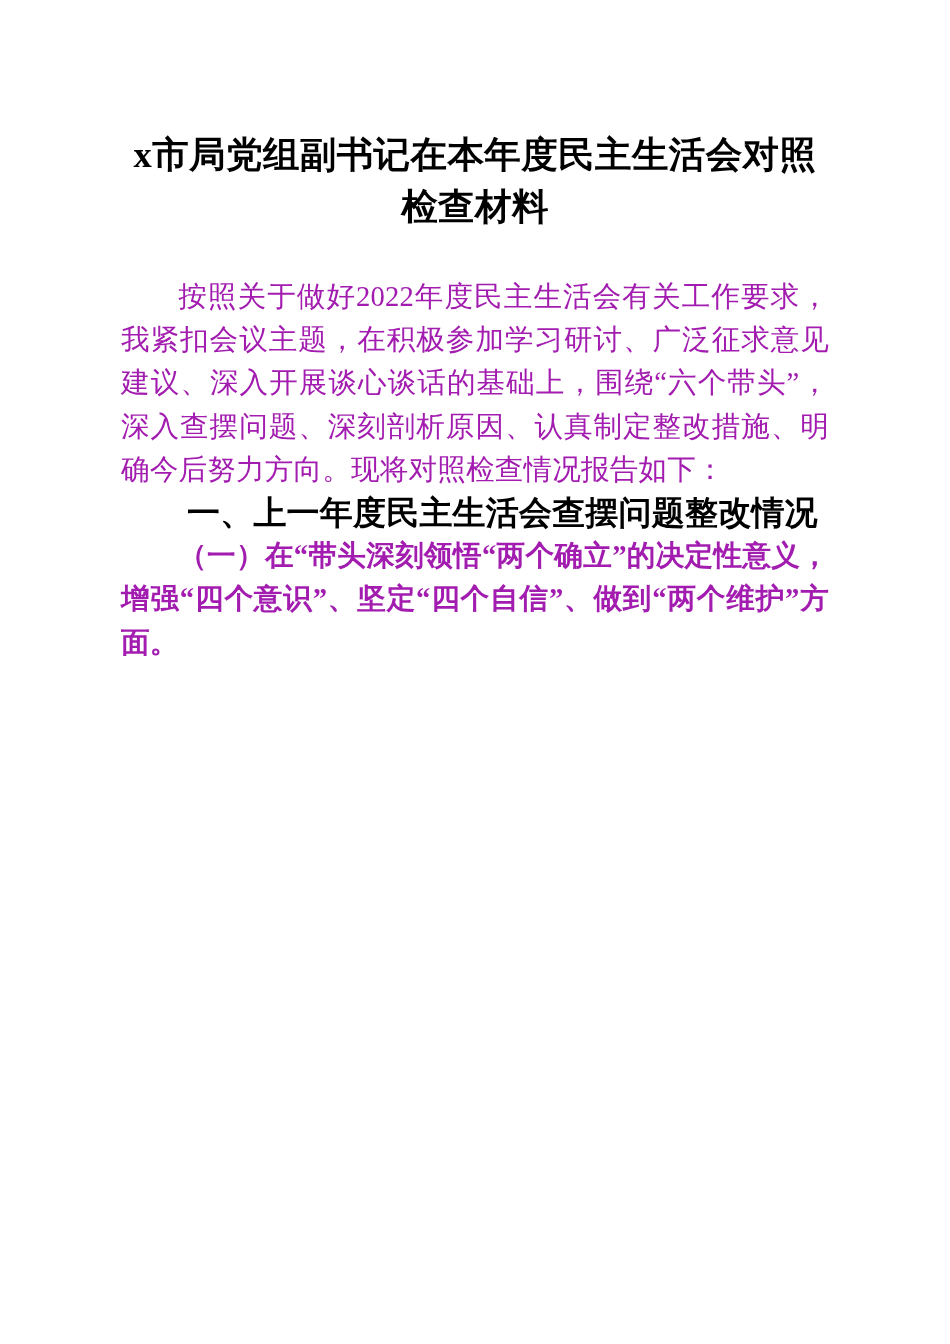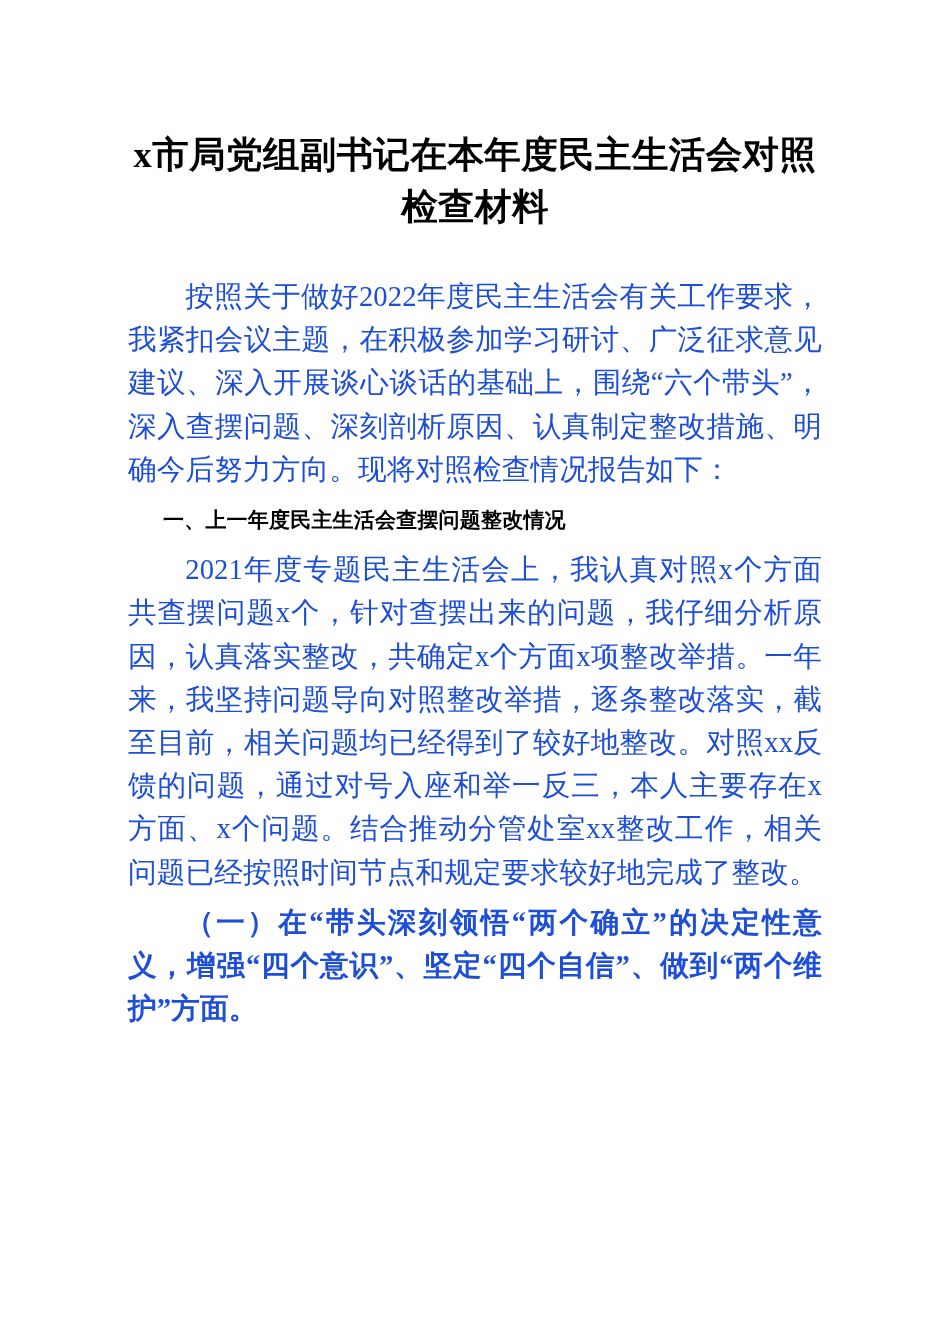--- a/index.html
+++ b/index.html
@@ -49,60 +49,59 @@
   }
 
   
   .body-p {
     font-family: "Liberation Serif", "DejaVu Serif", serif;
     font-size: 28.6px;
     line-height: 43.2px;
     text-align: justify;
     text-justify: inter-ideograph;
     text-indent: 2em;
-    margin: 7px;
+    margin: 0;
     letter-spacing: 0.15px;
-    color: #1d4ed8;
+    color: #a21caf;
     word-break: break-all;
   }
 
   .body-p.first {
     margin-top: 42px;
   }
 
   
   .body-p.strong {
     font-weight: bold;
   }
 
   
   .section-h {
     font-family: "Liberation Sans", "DejaVu Sans", sans-serif;
     font-weight: bold;
-    font-size: 21px;
+    font-size: 33px;
     line-height: 43.2px;
     text-indent: 2em;
     margin: 0;
     letter-spacing: 0.2px;
     color: #000;
     word-break: break-all;
   }
 </style>
 </head>
 <body>
 
 <div class="page">
   <div class="content">
 
     <h1 class="doc-title">x市局党组副书记在本年度民主生活会对照检查材料</h1>
 
     <p class="body-p first">按照关于做好2022年度民主生活会有关工作要求，我紧扣会议主题，在积极参加学习研讨、广泛征求意见建议、深入开展谈心谈话的基础上，围绕“六个带头”，深入查摆问题、深刻剖析原因、认真制定整改措施、明确今后努力方向。现将对照检查情况报告如下：</p>
 
     <p class="section-h">一、上一年度民主生活会查摆问题整改情况</p>
 
-    <p class="body-p">2021年度专题民主生活会上，我认真对照x个方面共查摆问题x个，针对查摆出来的问题，我仔细分析原因，认真落实整改，共确定x个方面x项整改举措。一年来，我坚持问题导向对照整改举措，逐条整改落实，截至目前，相关问题均已经得到了较好地整改。对照xx反馈的问题，通过对号入座和举一反三，本人主要存在x方面、x个问题。结合推动分管处室xx整改工作，相关问题已经按照时间节点和规定要求较好地完成了整改。</p>
 
 
     <p class="body-p strong">（一）在“带头深刻领悟“两个确立”的决定性意义，增强“四个意识”、坚定“四个自信”、做到“两个维护”方面。</p>
 
 
   </div>
 </div>
 
 </body></html>

